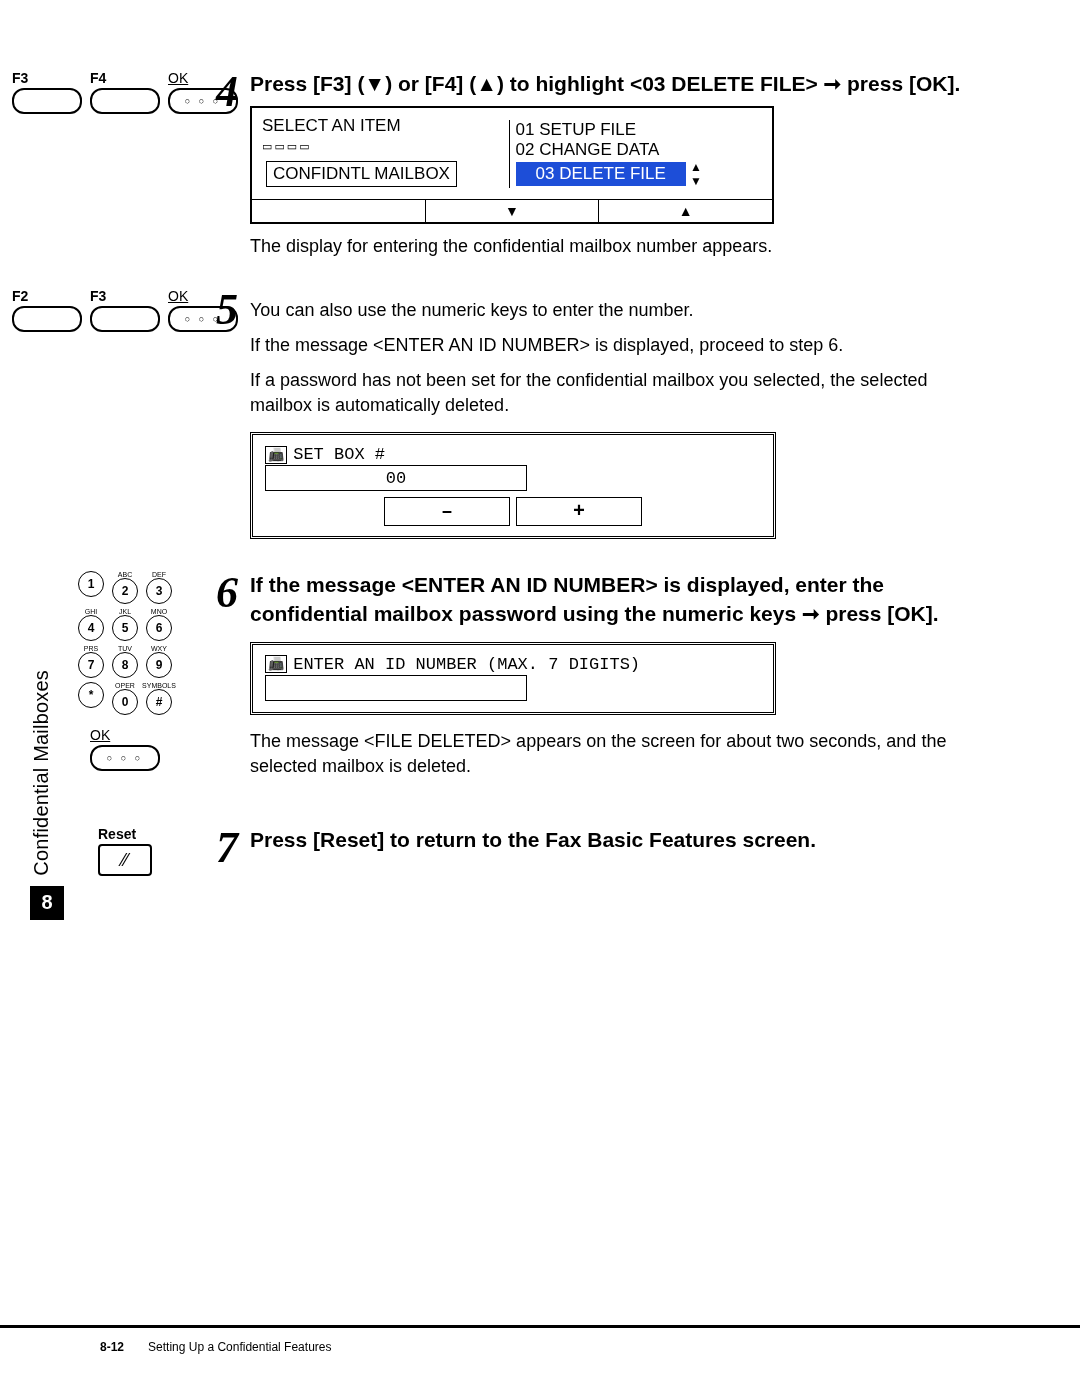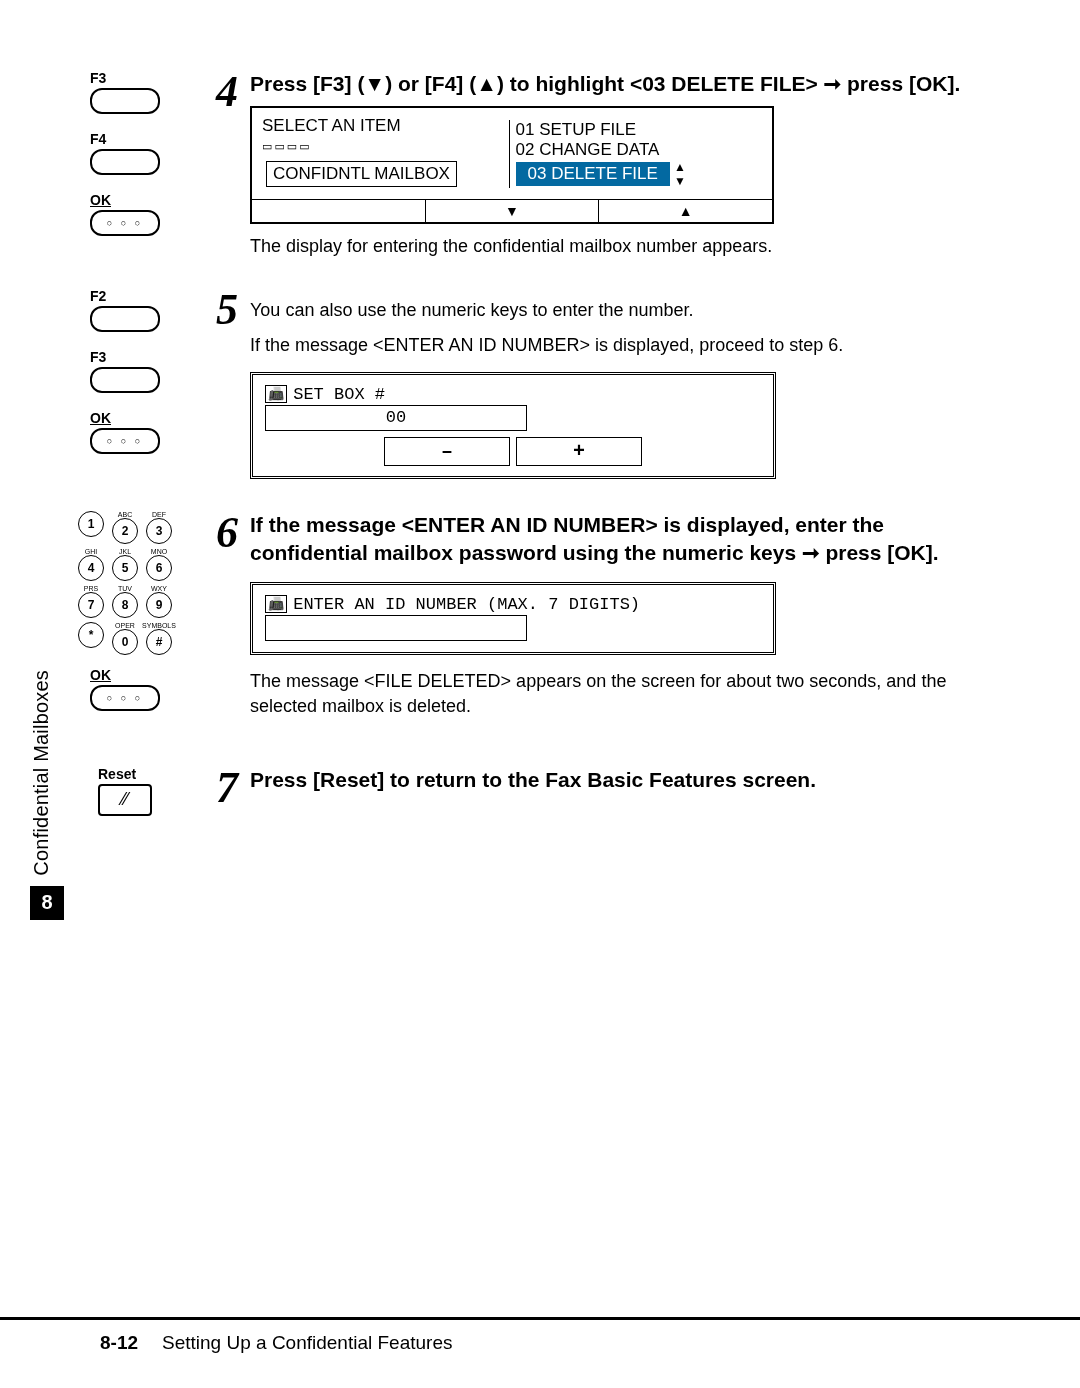--- a/index.html
+++ b/index.html
@@ -6,45 +6,45 @@
 .page{width:1080px;height:1388px;position:relative;box-sizing:border-box;padding:70px 90px 40px 60px}
 .side-tab{position:absolute;left:30px;top:670px}
 .tab-text{writing-mode:vertical-rl;transform:rotate(180deg);font-size:20px;letter-spacing:.2px}
 .tab-box{width:34px;height:34px;background:#000;color:#fff;display:flex;align-items:center;justify-content:center;font-weight:bold;font-size:20px;margin-top:10px}
 .step{display:flex;align-items:flex-start;margin-bottom:18px}
 .step-num{font-size:44px;font-weight:900;font-style:italic;width:40px;text-align:right;margin-right:12px;line-height:1;font-family:Georgia,serif}
 .step-body{flex:1}
 .step-title{font-weight:bold;font-size:21px;line-height:1.35;margin-bottom:8px}
 .step-text{font-size:18px;line-height:1.4;margin:10px 0}
 .left-col{width:130px;display:flex;flex-direction:column;align-items:center;gap:4px;margin-right:8px}
-.key-group{display:flex;flex-direction:column;align-items:center;gap:17px}
+.key-group{display:flex;flex-direction:row;align-items:center;gap:8px}
 .key-btn{width:66px;height:22px;border:2px solid #000;border-radius:12px}
 .key-ok{width:66px;height:22px;border:2px solid #000;border-radius:12px;display:flex;align-items:center;justify-content:center;font-size:9px;letter-spacing:3px}
 .key-label{font-size:14px;font-weight:bold;margin-bottom:2px}
-.key-label-u{font-size:14px;font-weight:bold;text-decoration:underline;margin-bottom:2px}
+.key-label-u{font-size:14px;font-weight:normal;text-decoration:underline;margin-bottom:2px}
 .keypad{display:grid;grid-template-columns:repeat(3,30px);gap:4px;justify-content:center}
 .kp-cell{display:flex;flex-direction:column;align-items:center}
 .kp-lbl{font-size:7px;line-height:1}
 .kp-btn{width:24px;height:24px;border:1.5px solid #000;border-radius:50%;display:flex;align-items:center;justify-content:center;font-size:12px;font-weight:bold}
 .reset-btn{width:50px;height:28px;border:2px solid #000;border-radius:4px;display:flex;align-items:center;justify-content:center;font-size:18px}
 .lcd{border:2px solid #000;width:520px;font-family:Liberation Sans, sans-serif;font-size:17px;margin:8px 0 4px}
 .lcd-inner{padding:8px 10px}
 .lcd-row{display:flex;align-items:center}
 .lcd-left,.lcd-right{flex:1}
 .lcd-box{border:1.5px solid #000;padding:2px 6px;margin:4px 4px;display:inline-block}
-.lcd-sel{background:#0369a1;color:#fff;padding:2px 12px}
+.lcd-sel{background:#1d4ed8;color:#fff;padding:2px 20px}
 .lcd-nav{display:flex;border-top:1.5px solid #000}
 .lcd-nav div{flex:1;text-align:center;border-left:1.5px solid #000;padding:3px;font-size:14px}
 .lcd-nav div:first-child{border-left:none}
 .lcd2{border:3px double #000;width:520px;font-family:"Courier New",monospace;font-size:17px;margin:14px 0}
 .lcd2-inner{padding:10px 12px}
 .lcd2-field{border:1.5px solid #000;width:260px;height:24px;display:flex;align-items:center;justify-content:center;margin:1px 0}
 .lcd2-btns{display:flex;gap:6px;justify-content:center;margin-top:6px}
 .lcd2-btns div{border:1.5px solid #000;width:120px;text-align:center;padding:2px;font-weight:bold;font-size:20px}
-.footer{position:absolute;bottom:34px;left:0;right:0;border-top:3px solid #000;padding:12px 90px 0 100px;display:flex;align-items:flex-start;gap:24px;font-size:19px}
+.footer{position:absolute;bottom:34px;left:0;right:0;border-top:3px solid #000;padding:12px 90px 0 100px;display:flex;align-items:flex-start;gap:24px;font-size:12px}
 .footer .pn{font-weight:bold}
 .row{display:flex;align-items:flex-start}
 </style>
 </head>
 <body>
 
 <div class="page">
 
   <div class="side-tab">
     <div class="tab-text">Confidential Mailboxes</div>
@@ -116,20 +116,21 @@
             <div class="key-label-u">OK</div>
             <div class="key-ok">○ ○ ○</div>
           </div>
       </div>
     </div>
     <div class="step" style="flex:1">
       <div class="step-num">5</div>
       <div class="step-body">
         <div class="step-text">You can also use the numeric keys to enter the number.</div>
         <div class="step-text">If the message &lt;ENTER AN ID NUMBER&gt; is displayed, proceed to step 6.</div>
+        <div class="step-text">If a password has not been set for the confidential mailbox you selected, the selected mailbox is automatically deleted.</div>
         <div class="lcd2">
           <div class="lcd2-inner">
             <div style="display:flex;align-items:center;gap:6px">
               <span style="border:1.5px solid #000;padding:0 2px;font-size:13px">📠</span>
               <span>SET BOX #</span>
             </div>
             <div class="lcd2-field">00</div>
             <div class="lcd2-btns">
               <div>–</div>
               <div>+</div>

